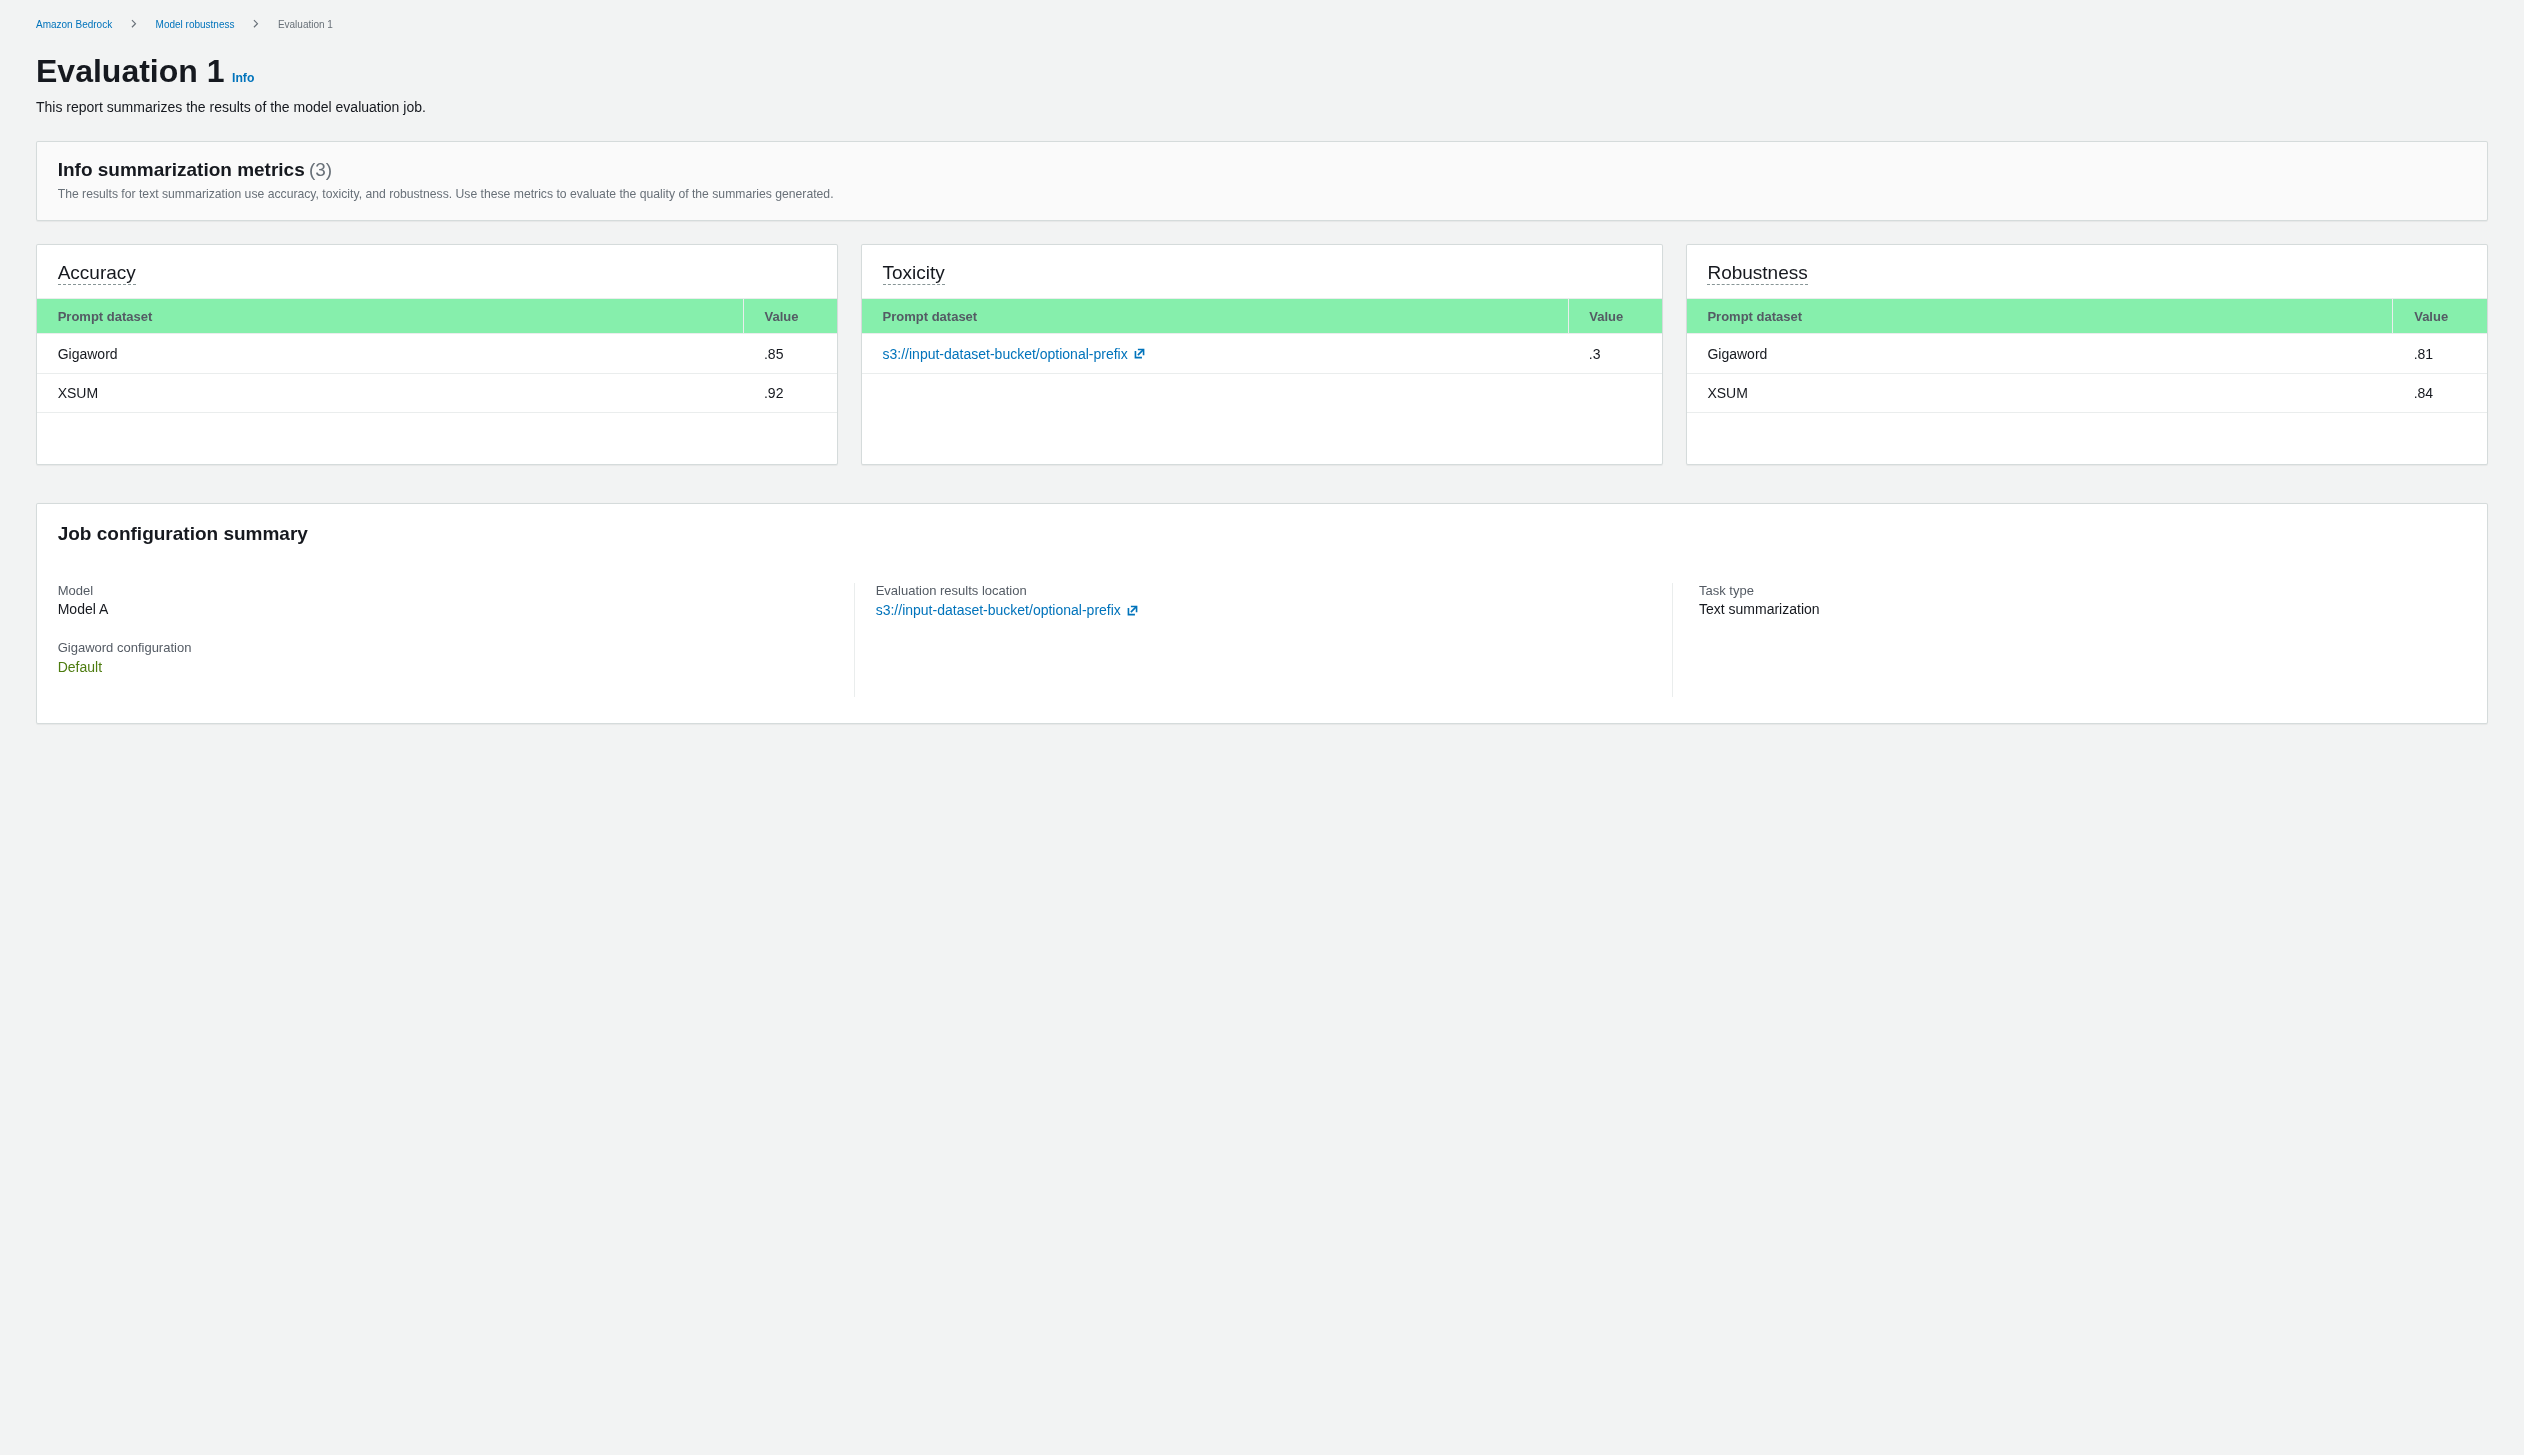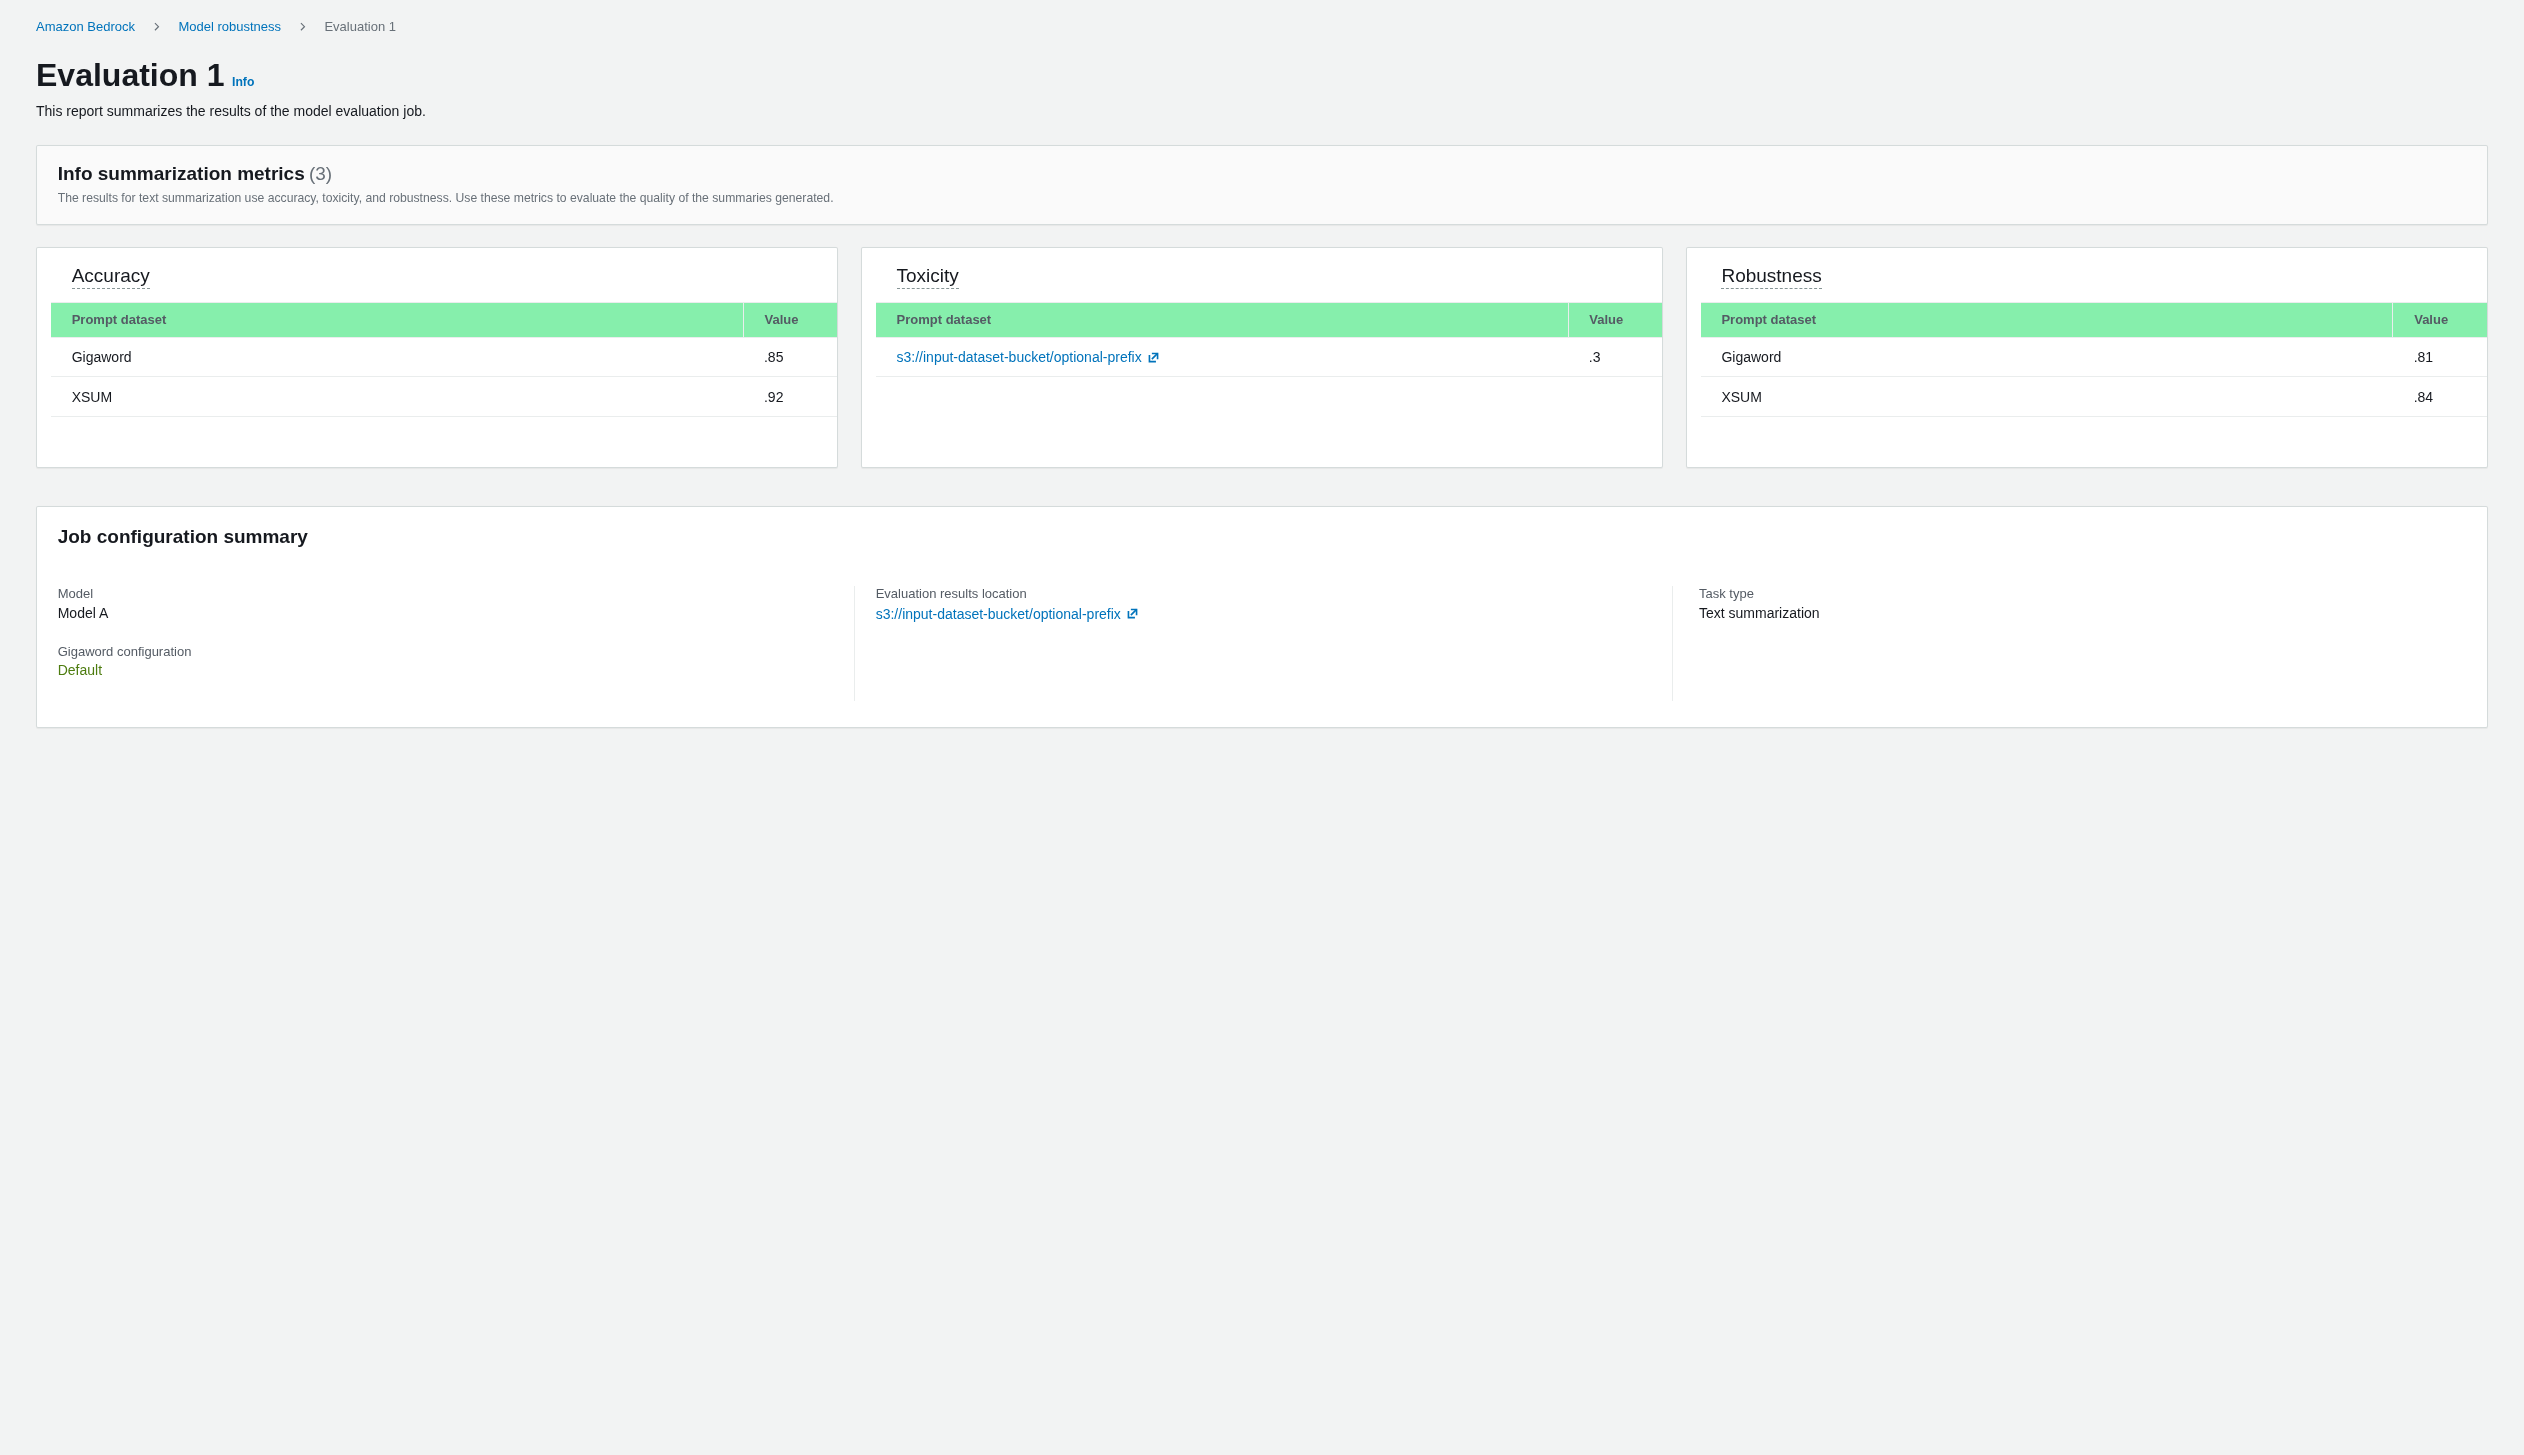--- a/index.html
+++ b/index.html
@@ -11,21 +11,21 @@
       font-family: "Amazon Ember", "Helvetica Neue", Arial, sans-serif;
       background: #f2f3f3;
       color: #16191f;
       padding: 19px 36px;
     }
     .breadcrumb {
       display: flex;
       align-items: flex-start;
       gap: 17px;
       margin-bottom: 22.6px;
-      font-size: 13px;
+      font-size: 10px;
     }
     .breadcrumb-link {
       color: #0073bb;
       text-decoration: none;
       cursor: pointer;
     }
     .breadcrumb-sep {
       color: #687078;
     }
     .breadcrumb-current {
@@ -87,21 +87,20 @@
     }
     .metric-card {
       flex: 1;
       background: #fff;
       border: 0.9px solid #d5dbdb;
       box-shadow: 0 0.9px 0.9px rgba(0,0,0,0.05);
       border-radius: 1.9px;
       display: flex;
       flex-direction: column;
       min-height: 221px;
-      padding-left: 14px;
     }
     .metric-card-header {
       padding: 17px 20.7px 13px 20.7px;
     }
     .metric-card-title {
       font-size: 19px;
       font-weight: 400;
       color: #16191f;
       border-bottom: 0.9px dashed #879596;
       display: inline-block;

